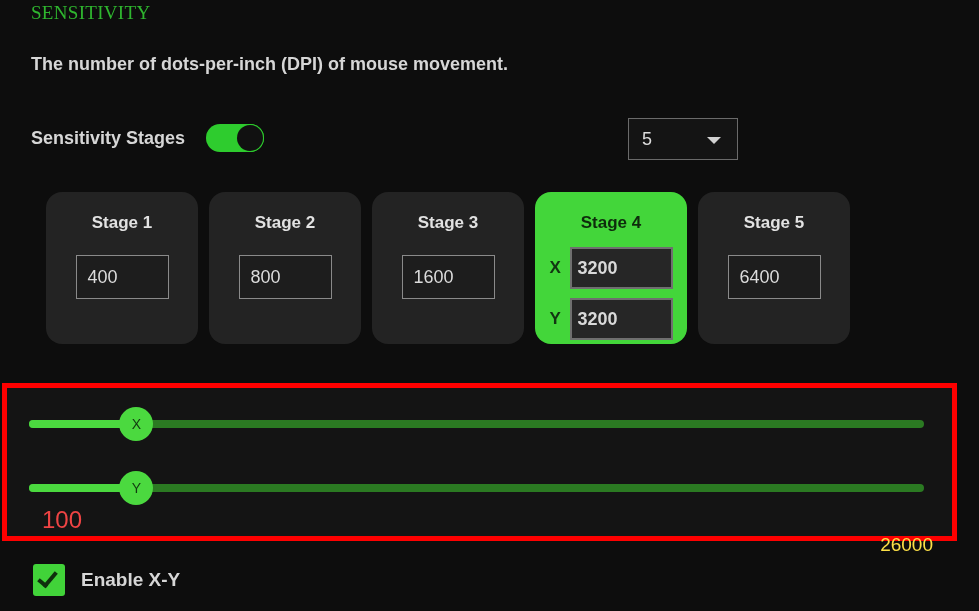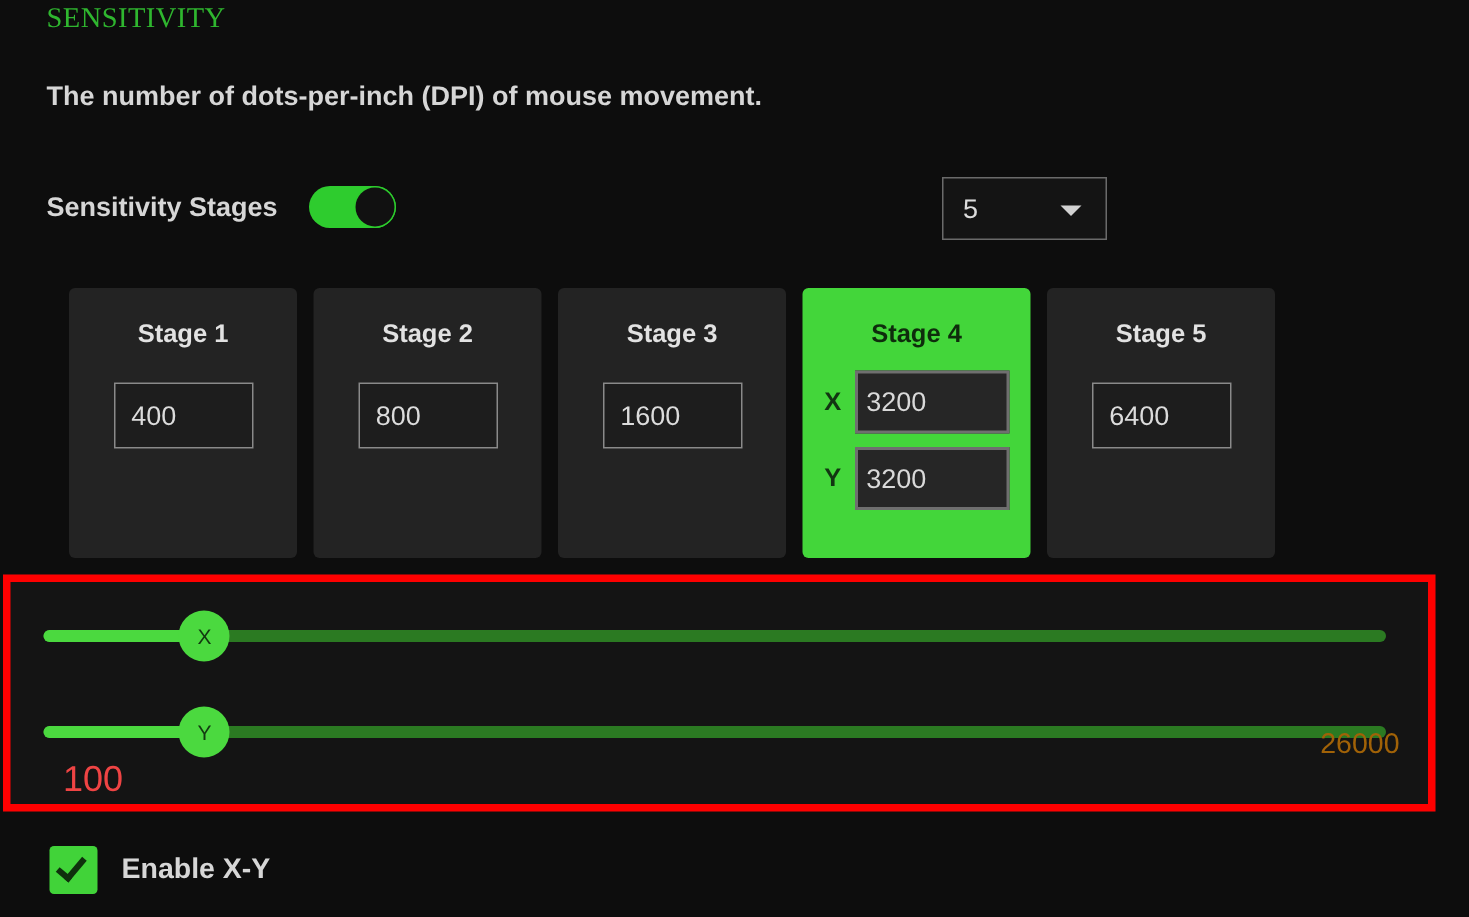--- a/index.html
+++ b/index.html
@@ -124,23 +124,23 @@
   
   #stage-cards {
     position: absolute;
     left: 46px;
     top: 192px;
     display: flex;
     gap: 11px;
   }
   .stage-card {
     width: 152px;
-    height: 180px;
+    height: 152px;
     background: #232323;
-    border-radius: 4px;
+    border-radius: 16px;
     box-sizing: border-box;
     padding-top: 21px;
     cursor: pointer;
     position: relative;
   }
   .stage-card .stage-title {
     text-align: center;
     font-size: 17px;
     font-weight: 700;
     color: #e2e2e2;
@@ -186,20 +186,21 @@
     flex: 1;
     height: 42px;
     background: #262626;
     border: 2px solid #6f6f6f;
     box-sizing: border-box;
     display: flex;
     align-items: center;
     padding-left: 6px;
     font-size: 18px;
     color: #d9d9d9;
+    font-weight: bold;
   }
 
   
   #highlight-box {
     position: absolute;
     left: 2px;
     top: 383px;
     width: 955px;
     height: 158px;
     border: 5px solid #fe0000;
@@ -252,23 +253,23 @@
   #range-min {
     position: absolute;
     left: 42px;
     top: 506px;
     font-size: 24px;
     color: #ef4444;
   }
   #range-max {
     position: absolute;
     right: 46px;
-    top: 486px;
+    top: 534px;
     font-size: 19px;
-    color: #a16207;
+    color: #fde047;
   }
 
   
   #enable-row {
     position: absolute;
     left: 33px;
     top: 564px;
     display: flex;
     align-items: center;
   }

